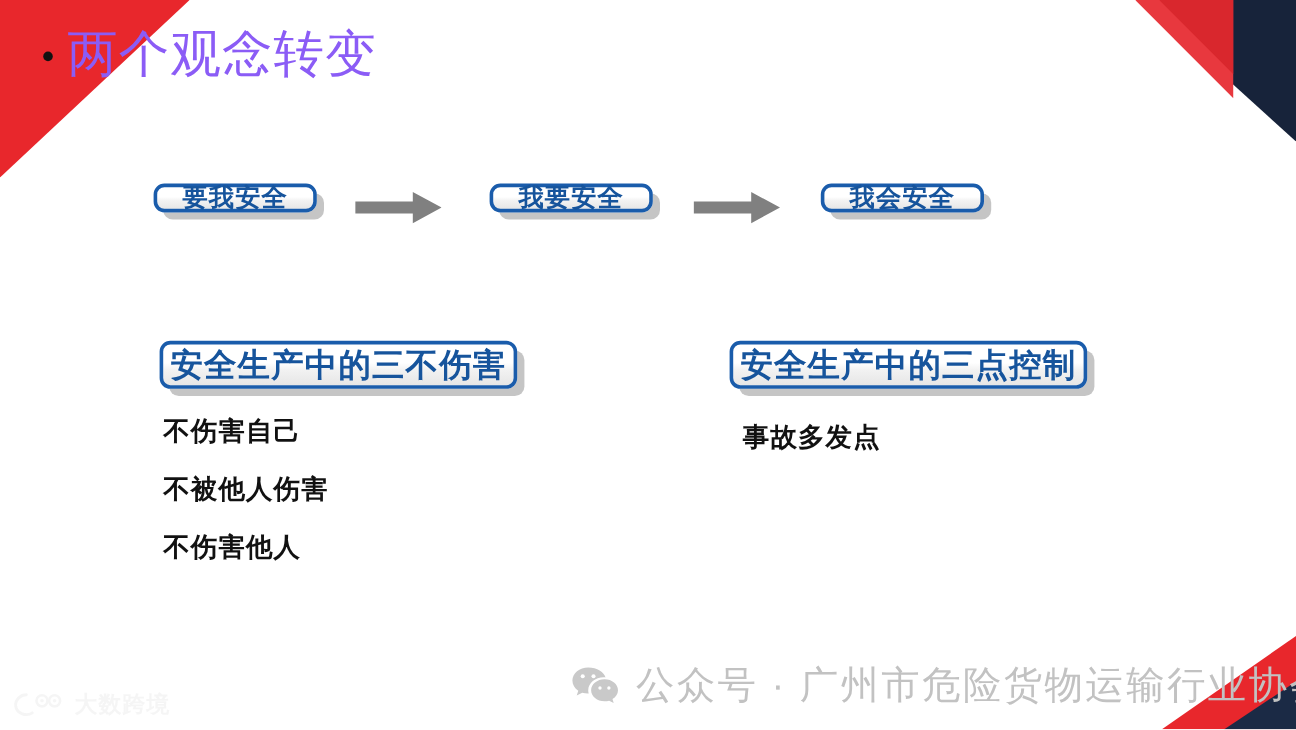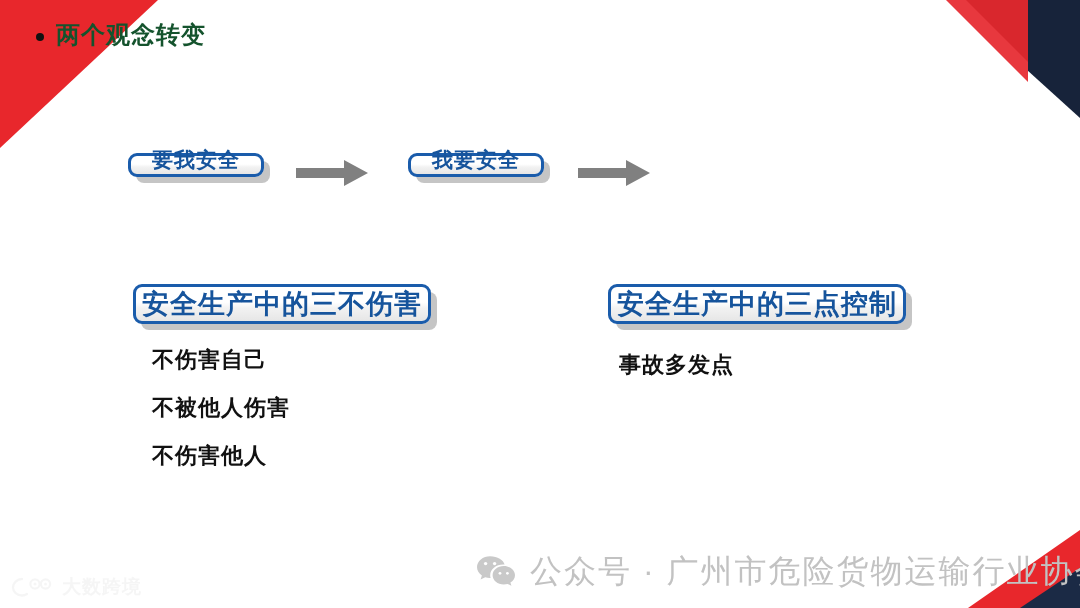--- a/index.html
+++ b/index.html
@@ -74,26 +74,25 @@
     gap: 12px;
   }
   .title-bullet {
     width: 8px; height: 8px;
     border-radius: 50%;
     background: #111111;
     flex: 0 0 auto;
     margin-top: 4px;
   }
   .title-text {
-    font-size: 24px;
-    color: #14532d;
+    font-size: 42px;
+    color: #8b5cf6;
     letter-spacing: 1px;
     line-height: 1.1;
     white-space: nowrap;
-    font-weight: bold;
   }
 
   
   .chip {
     position: absolute;
     box-sizing: border-box;
     border: 3px solid #1a5cab;
     border-radius: 9px;
     background: linear-gradient(to bottom, #ffffff 0%, #ffffff 45%, #f2f2f2 62%, #e6e6e6 100%);
     box-shadow: 7px 7px 0 -1px rgba(150,150,150,0.55);
@@ -101,21 +100,20 @@
     align-items: center;
     justify-content: center;
     color: #16549c;
     font-weight: bold;
     white-space: nowrap;
   }
   .chip.flow {
     height: 24px;
     font-size: 21px;
     letter-spacing: 1px;
-    align-items: flex-end;
   }
   .chip.banner {
     height: 40px;
     font-size: 27px;
     letter-spacing: 1px;
   }
 
   
   .arrow {
     position: absolute;
@@ -207,26 +205,29 @@
   <div class="chip flow" style="left:408px; top:153px; width:136px;font-family:Liberation Serif, serif;">
     <span>我要安全</span>
   </div>
 
   <div class="arrow" style="left:578px; top:159px;">
     <svg viewBox="0 0 72 28" aria-hidden="true">
       <path d="M0 9 L48 9 L48 1 L72 14 L48 27 L48 19 L0 19 Z" fill="currentColor"></path>
     </svg>
   </div>
 
+  <div class="chip flow" style="left:684px; top:153px; width:136px;">
+    <span>我会安全</span>
+  </div>
 
   <div class="chip banner" style="left:133px; top:284px; width:298px;">
     <span>安全生产中的三不伤害</span>
   </div>
 
-  <div class="list" style="left:152px; top:345px;">
+  <div class="list" style="left:136px; top:345px;">
     <div class="list-item">不伤害自己</div>
     <div class="list-item">不被他人伤害</div>
     <div class="list-item">不伤害他人</div>
   </div>
 
   <div class="chip banner" style="left:608px; top:284px; width:298px;">
     <span>安全生产中的三点控制</span>
   </div>
 
   <div class="list" style="left:619px; top:350px;">

